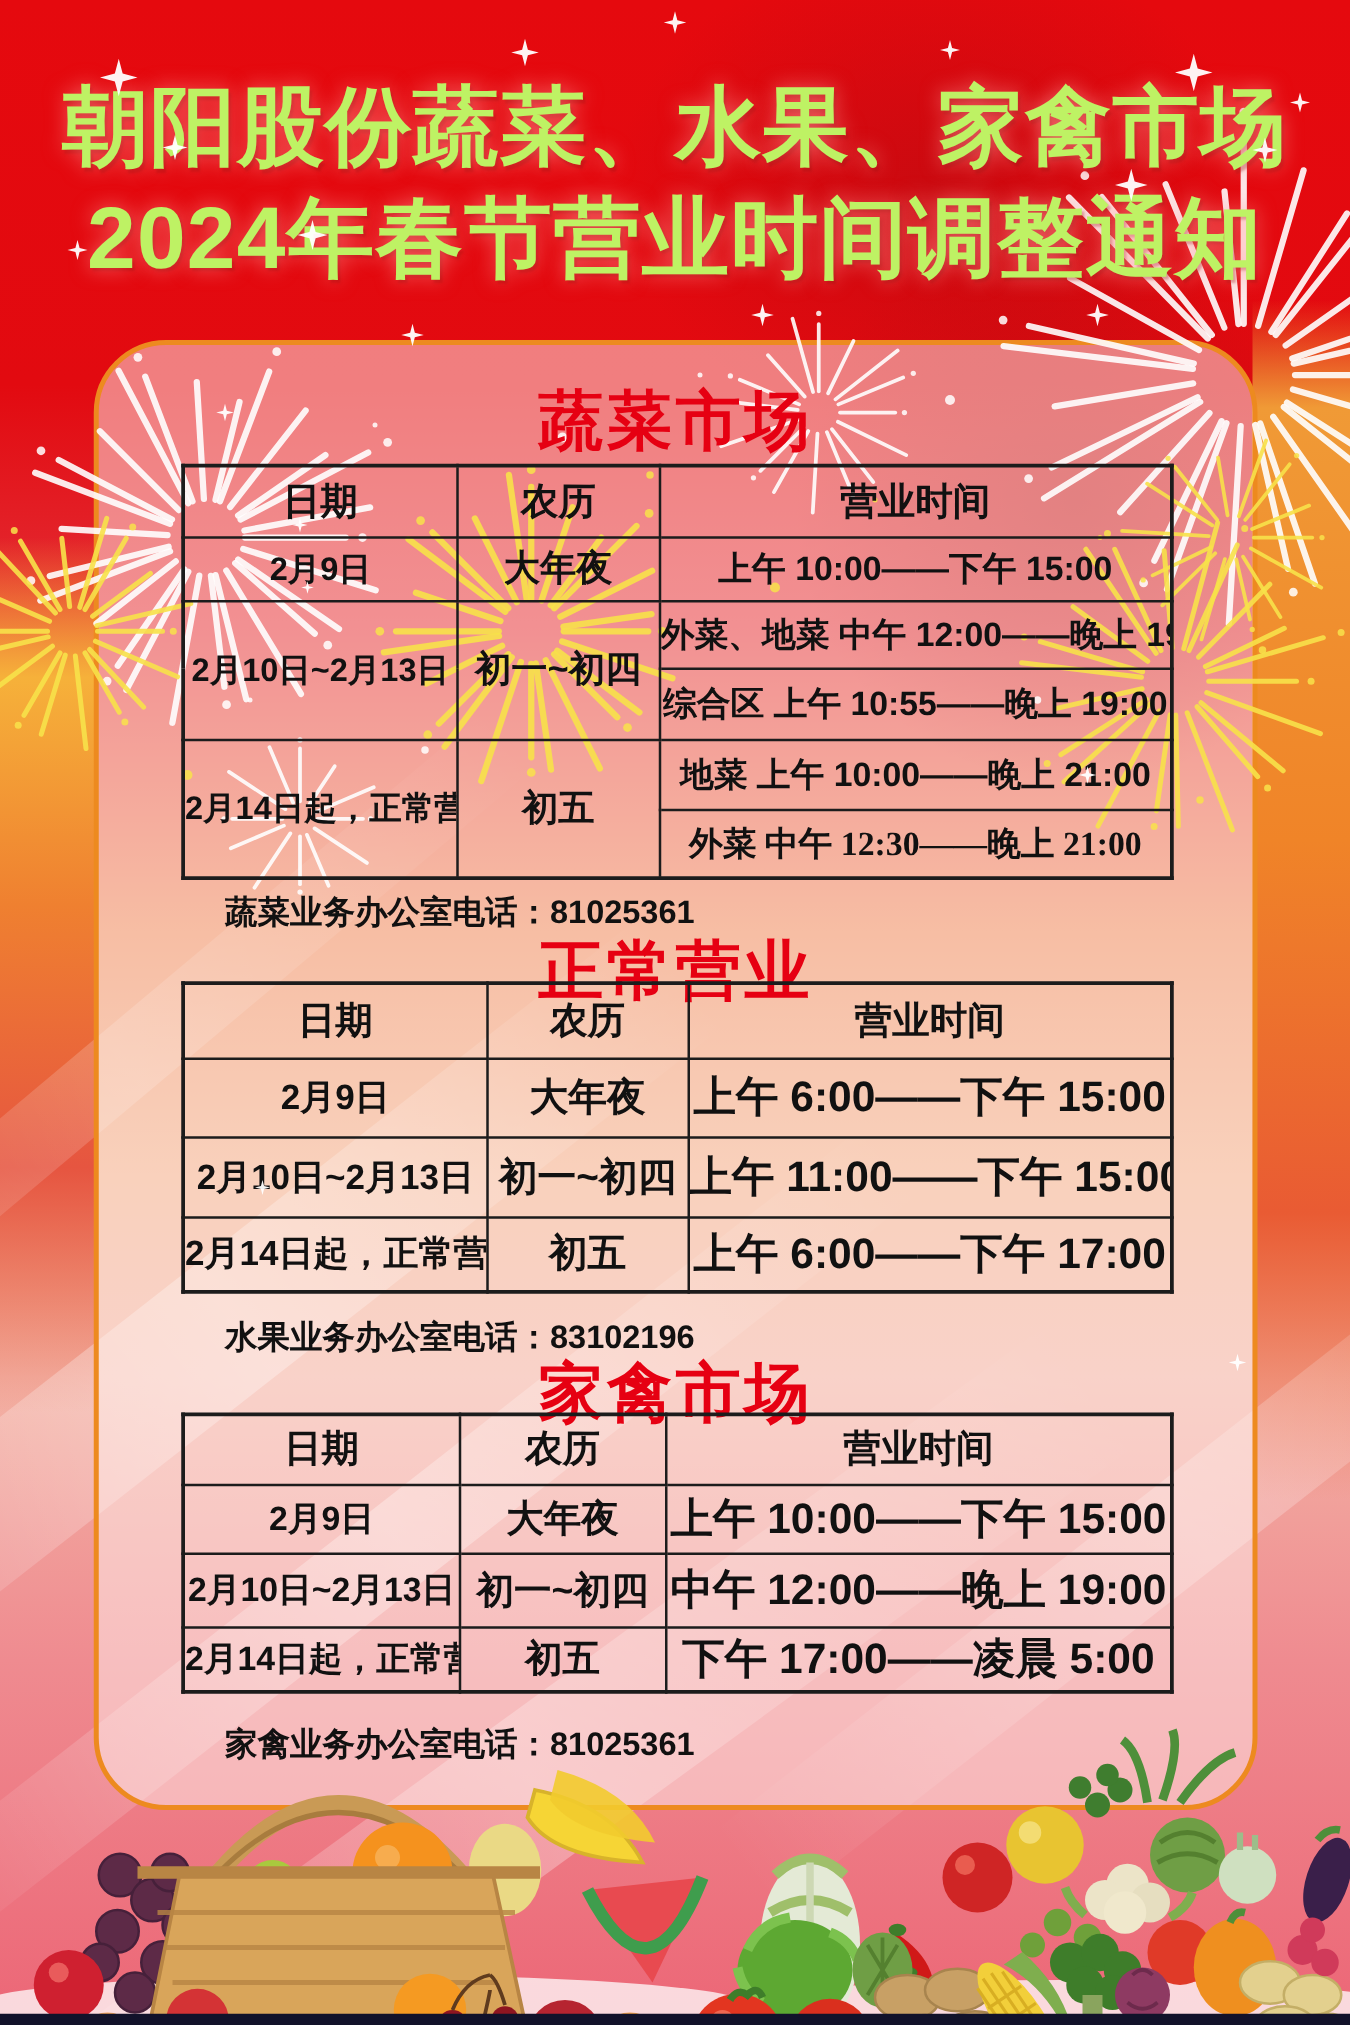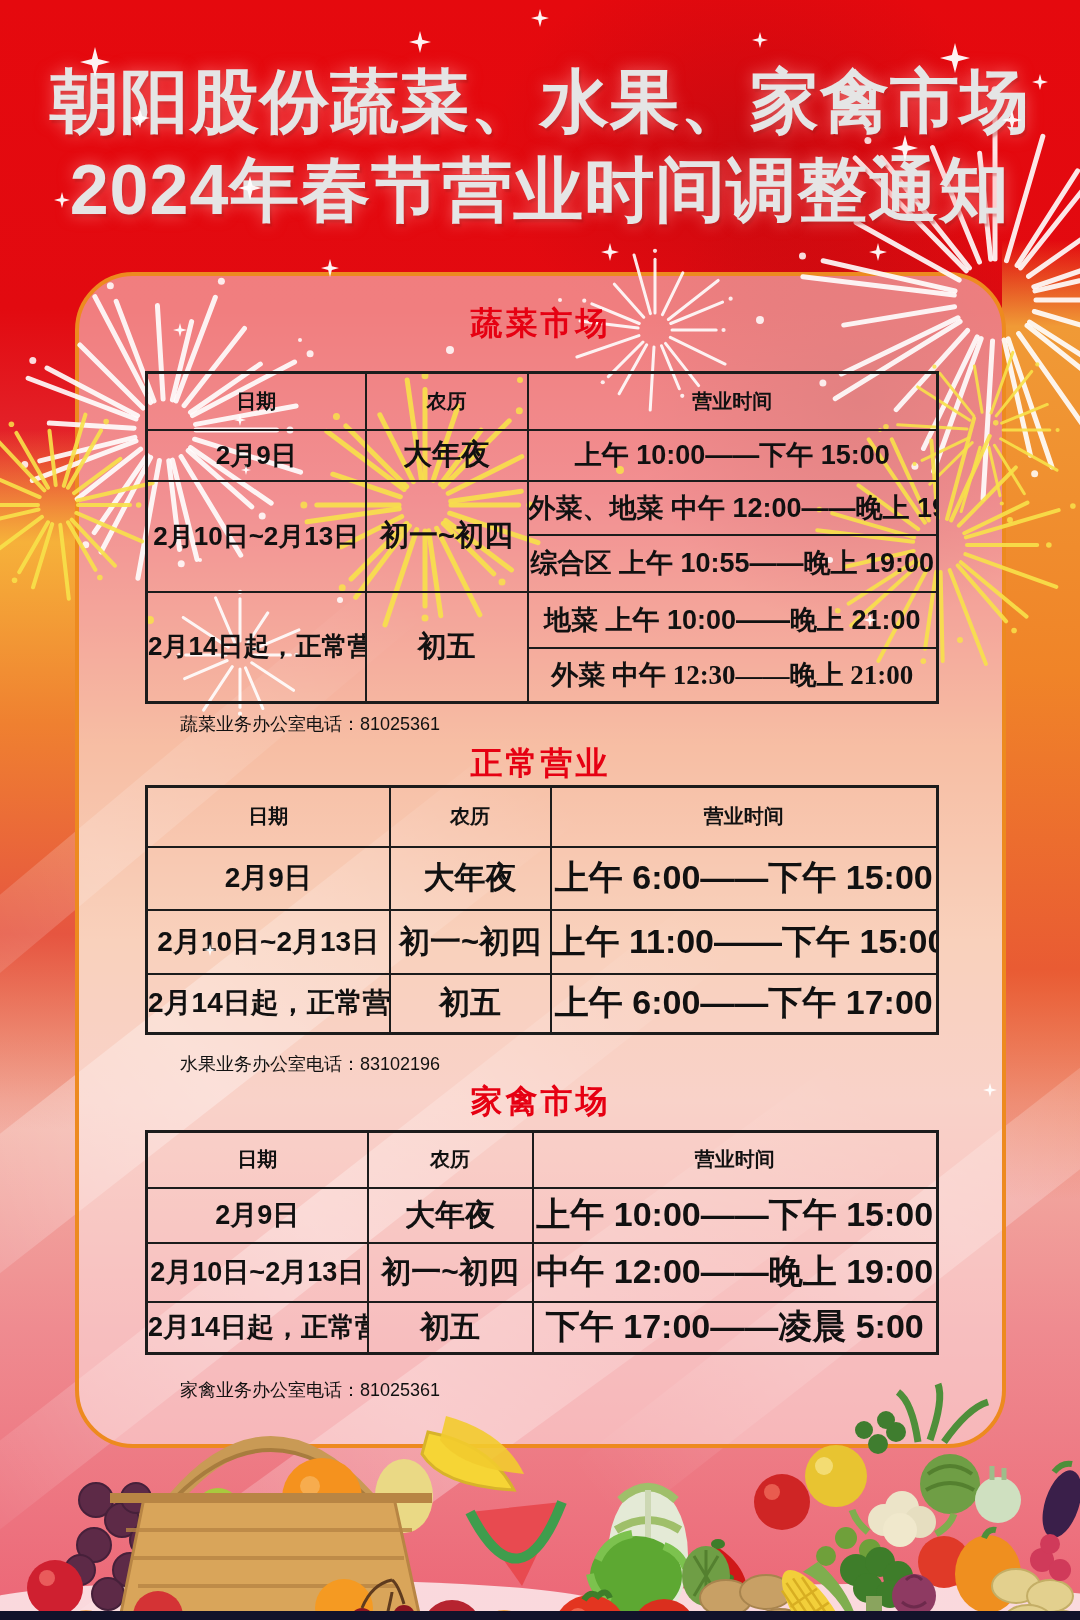--- a/index.html
+++ b/index.html
@@ -37,51 +37,51 @@
     border-radius:58px;background:rgba(255,242,238,0.5);
   }
   
   svg.fx{position:absolute;left:0;top:0;width:1080px;height:1620px;z-index:3;pointer-events:none;}
   svg.stars{position:absolute;left:0;top:0;width:1080px;height:1620px;z-index:7;pointer-events:none;}
   svg.produce{position:absolute;left:0;top:1380px;width:1080px;height:240px;z-index:5;pointer-events:none;}
   .bottom-strip{position:absolute;left:0;bottom:0;width:1080px;height:9px;background:#12122a;z-index:6;}
   
   .title-line{
     position:absolute;left:0;width:1080px;text-align:center;z-index:4;
-    color:#e5e5e5;font-weight:900;letter-spacing:1px;
+    color:#bef264;font-weight:900;letter-spacing:1px;
     text-shadow:0 0 16px rgba(255,150,150,.65), 2px 3px 2px rgba(150,0,0,.35);
     white-space:nowrap;
   }
   .title-1{top:56px;font-size:69px;}
   .title-2{top:144px;font-size:70px;}
   .sec-heading{
     position:absolute;left:75px;width:931px;text-align:center;z-index:4;
-    color:var(--accent,#e60012);font-weight:900;font-size:32px;letter-spacing:3px;white-space:nowrap;
+    color:var(--accent,#e60012);font-weight:900;font-size:52px;letter-spacing:3px;white-space:nowrap;
   }
   #h-vegetable{top:302px;}
   #h-fruit{top:742px;}
   #h-poultry{top:1080px;}
   .phone{
-    position:absolute;left:180px;z-index:4;color:#111;font-weight:normal;font-size:18px;white-space:nowrap;
+    position:absolute;left:180px;z-index:4;color:#111;font-weight:bold;font-size:26px;white-space:nowrap;
   }
   #p-vegetable{top:712px;}
   #p-fruit{top:1052px;}
   #p-poultry{top:1378px;}
   
   .tbl-wrap{position:absolute;left:145px;width:791px;z-index:4;}
   #t-vegetable{top:371px;}
   #t-fruit{top:785px;}
   #t-poultry{top:1130px;}
   table.sched{border-collapse:collapse;table-layout:fixed;width:791px;}
   table.sched th,table.sched td{
     border:2px solid #1c1c1c;text-align:center;vertical-align:middle;
     padding:0;color:#111;font-weight:bold;white-space:nowrap;overflow:hidden;
   }
   table.sched{border:3px solid #1c1c1c;}
-  table.sched th{font-size:20px;}
+  table.sched th{font-size:30px;}
   .tbl-vegetable td.c-date{font-size:26px;}
   .tbl-vegetable td.c-lunar{font-size:29px;}
   .tbl-vegetable td.c-time{font-size:27px;}
   .tbl-fruit td.c-date{font-size:28px;}
   .tbl-fruit td.c-lunar{font-size:31px;}
   .tbl-fruit td.c-time{font-size:34px;}
   .tbl-poultry td.c-date{font-size:27px;}
   .tbl-poultry td.c-lunar{font-size:30px;}
   .tbl-poultry td.c-time{font-size:34px;}
 </style>

